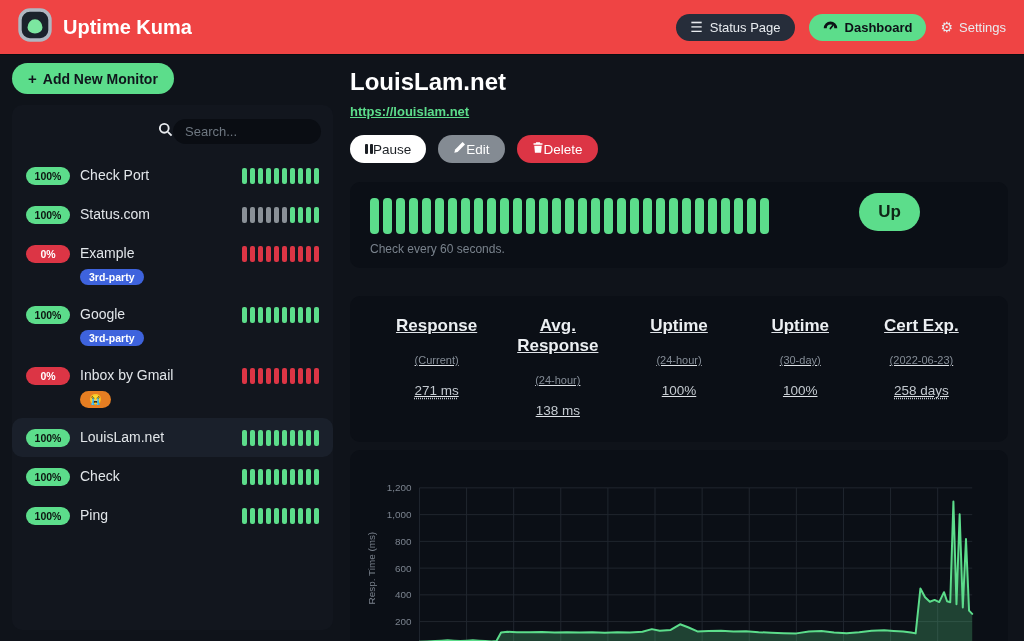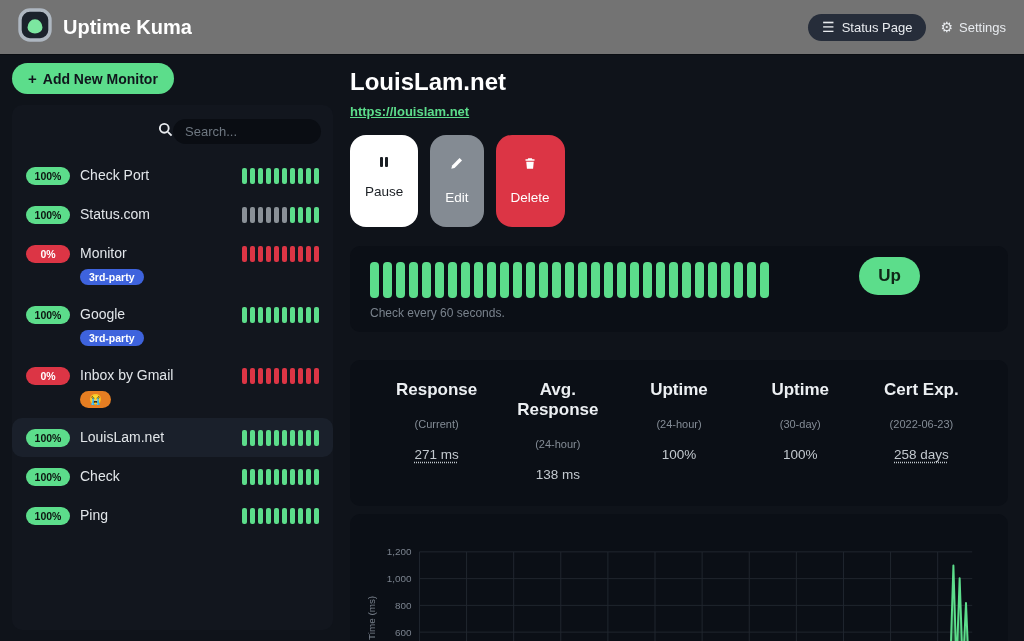--- a/index.html
+++ b/index.html
@@ -1,21 +1,21 @@
 <!DOCTYPE html>
 <html style="--green: #5cdd8b; --red: #dc3545;"><head>
 <meta charset="utf-8">
 <style>
   * { margin:0; padding:0; box-sizing:border-box; }
   html,body { width:1024px; height:641px; overflow:hidden;
     font-family:"Liberation Sans", sans-serif; background:#0f131a; color:#dfe3e8; }
 
   
   .header { position:absolute; left:0; top:0; width:1024px; height:55px;
-    background:#737373; border-bottom:1px solid #0a0d12;
+    background:#ef4444; border-bottom:1px solid #0a0d12;
     display:flex; align-items:center; padding:0 18px; }
   .brand { display:flex; align-items:center; gap:11px; }
   .brand-title { font-size:20px; font-weight:bold; color:#fff; }
   .nav { margin-left:auto; display:flex; align-items:center; gap:14px; }
   .pill-btn { display:flex; align-items:center; gap:7px; border-radius:16px;
     padding:6px 14px; font-size:13px; cursor:pointer; }
   .pill-btn.plain { background:#262d3a; color:#e8ebef; }
   .pill-btn.active { background:var(--green); color:#0d1117; font-weight:bold; }
   .nav-settings { display:flex; align-items:center; gap:6px; font-size:13px; color:#e8ebef; cursor:pointer; }
   .glyph { font-size:14px; line-height:1; }
@@ -46,38 +46,38 @@
   .beat.up { background:var(--green); }
   .beat.down { background:var(--red); }
   .beat.empty { background:#8a9097; }
 
   
   .main { position:absolute; left:350px; top:55px; width:658px; bottom:0; }
   .m-title { font-size:24px; font-weight:bold; color:#fff; margin-top:13px; }
   .m-url { display:inline-block; margin-top:8px; font-size:13px; font-weight:bold;
     color:var(--green); text-decoration:underline; }
   .actions { display:flex; gap:12px; margin-top:15px; }
-  .act-btn { display:flex; align-items:center; gap:17px; border:none; cursor:pointer;
-    border-radius:16px; padding:22px 15px; font-size:13.5px;flex-direction:column; }
+  .act-btn { display:flex; align-items:center; gap:0; border:none; cursor:pointer;
+    border-radius:16px; padding:6px 15px; font-size:13.5px; }
   .act-pause { background:#ffffff; color:#1b1f24; }
   .act-edit { background:#848b93; color:#fff; }
   .act-delete { background:var(--red); color:#fff; }
   .pause-ico { display:inline-flex; gap:2px; }
   .pause-ico i { width:3px; height:10px; background:#1b1f24; border-radius:1px; }
 
   .hb-box { position:relative; margin-top:19px; background:#0b0f16; border-radius:10px;
     padding:16px 20px 12px 20px; height:86px; }
   .hb-beats { display:flex; gap:4px; }
   .hb-beats .beat { width:9px; height:36px; border-radius:4px; }
   .hb-caption { margin-top:8px; font-size:12px; color:#79828c; }
   .up-badge { position:absolute; right:88px; top:11px; background:var(--green);
     color:#0f2617; font-size:17px; font-weight:bold; padding:9px 19px; border-radius:22px; }
 
   .stats-box { margin-top:28px; background:#0b0f16; border-radius:10px;
-    padding:20px 26px 24px 26px; display:flex; }
+    padding:20px 26px 24px 26px; display:flex;text-decoration:underline; }
   .stat { flex:1; text-align:center; }
   .stat-label { font-size:17px; font-weight:bold; color:#eceff2; }
   .stat-sub { font-size:11px; color:#848c96; margin-top:18px; }
   .stat-value { font-size:13.5px; color:#c3c9cf; margin-top:17px; }
   .stat-value.dotted { text-decoration:underline dotted; text-underline-offset:3px; cursor:help; }
 
   .chart-box { margin-top:8px; background:#0b0f16; border-radius:10px; padding:24px 12px 10px 12px; }
   .chart-box svg { display:block; width:100%; }
   .grid { stroke:#20262f; stroke-width:1; }
   .tick { fill:#7b838e; font-size:10px; font-family:"Liberation Sans",sans-serif; }
@@ -93,20 +93,29 @@
         <path d="M9.5 19.5 a7.5 8.3 0 0 1 15 0 a7.5 6 0 0 1 -15 0 Z" fill="#7ce6a0"></path>
       </svg>
     </span>
     <span class="brand-title">Uptime Kuma</span>
   </div>
   <div class="nav">
     <div class="pill-btn plain">
       <span class="glyph">☰</span>
       <span>Status Page</span>
     </div>
+    <div class="pill-btn active">
+      <span>
+        <svg width="15" height="12" viewBox="0 0 20 16">
+          <path d="M10 2 A9 9 0 0 0 1 11 L5 11 A5 5 0 0 1 15 11 L19 11 A9 9 0 0 0 10 2 Z" fill="#0d1117"></path>
+          <rect x="9" y="5.5" width="2.2" height="7" rx="1.1" transform="rotate(38 10 11)" fill="#0d1117"></rect>
+        </svg>
+      </span>
+      <span>Dashboard</span>
+    </div>
     <div class="nav-settings">
       <span class="glyph">⚙</span>
       <span>Settings</span>
     </div>
   </div>
 </div>
 
 <button class="add-btn">
   <span style="font-size:15px;font-weight:bold;">+</span>
   <span>Add New Monitor</span>
@@ -150,21 +159,21 @@
           <span class="beat empty"></span>
           <span class="beat empty"></span>
           <span class="beat up"></span>
           <span class="beat up"></span>
           <span class="beat up"></span>
           <span class="beat up"></span>
         </span>
       </div>
       <div class="mrow">
         <span class="ubadge down">0%</span>
-        <span class="mname-col"><span class="mname">Monitor</span><br><span class="mtag" style="background:#3e63dd">3rd-party</span></span>
+        <span class="mname-col"><span class="mname">Example</span><br><span class="mtag" style="background:#3e63dd">3rd-party</span></span>
         <span class="beats">
           <span class="beat down"></span>
           <span class="beat down"></span>
           <span class="beat down"></span>
           <span class="beat down"></span>
           <span class="beat down"></span>
           <span class="beat down"></span>
           <span class="beat down"></span>
           <span class="beat down"></span>
           <span class="beat down"></span>

